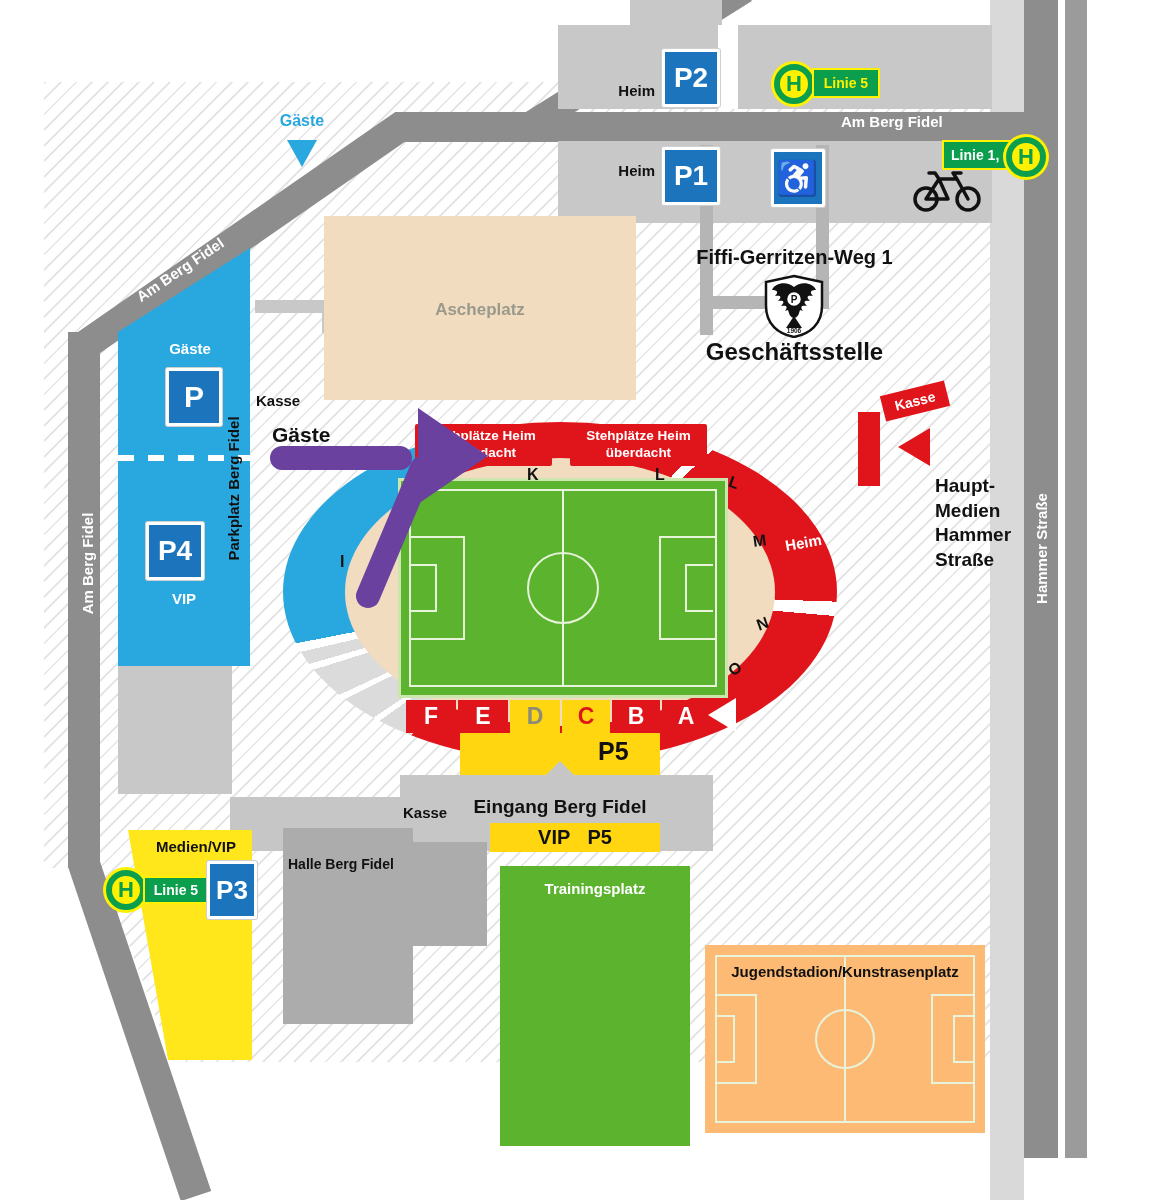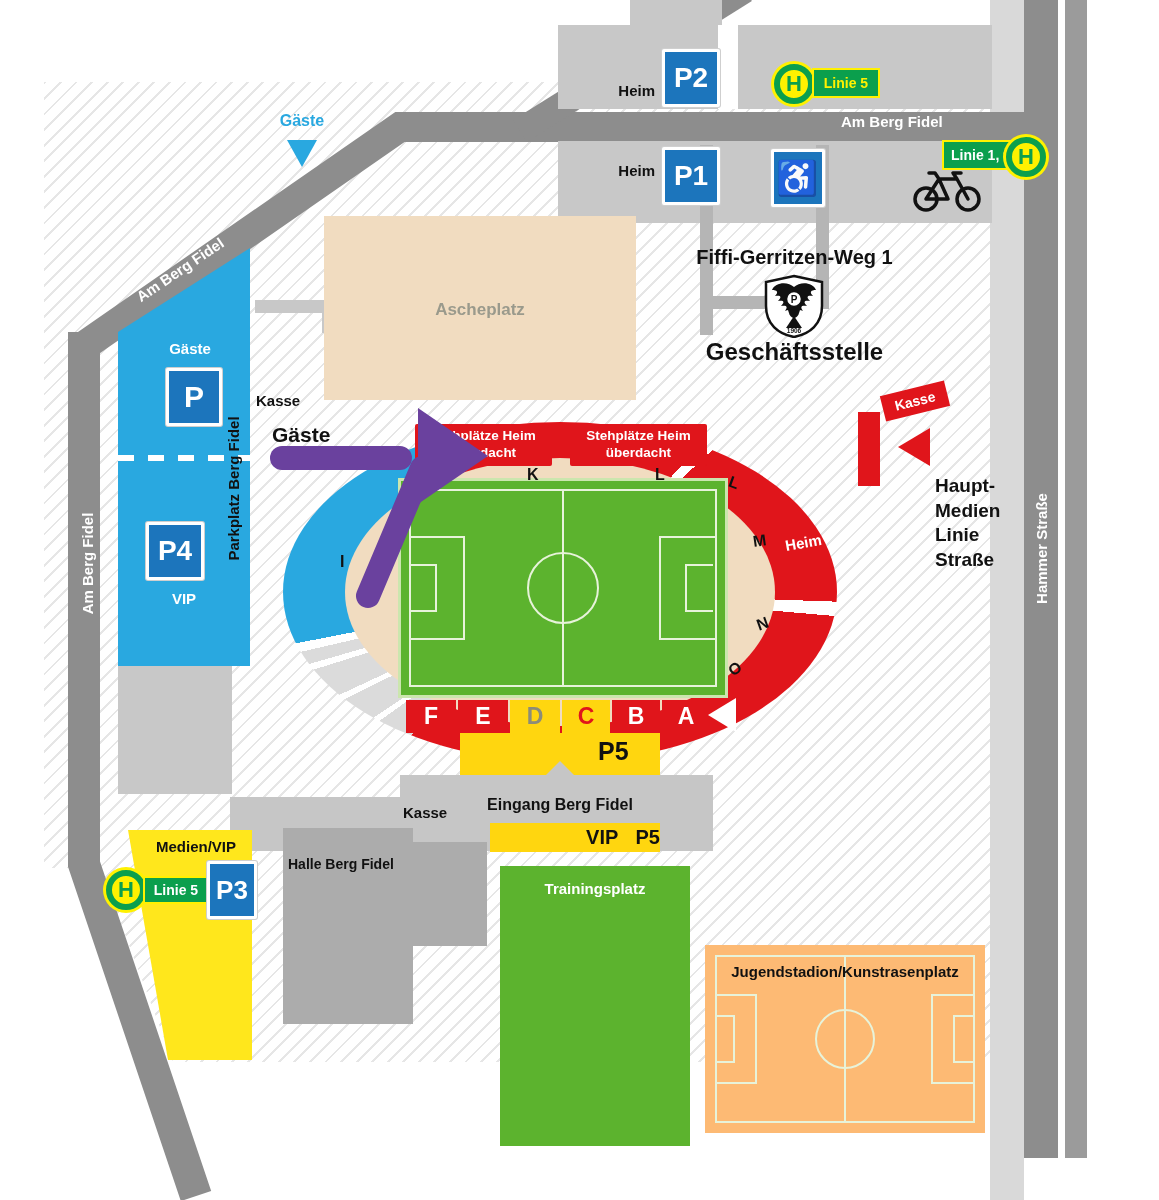--- a/index.html
+++ b/index.html
@@ -82,29 +82,29 @@
 </div>
 <div class="psign" style="left:146px;top:522px;width:52px;height:52px;font-size:28px;">
   <span>P4</span>
 </div>
 <div class="t c w" style="left:156px;top:590px;width:56px;font-size:15px;">VIP</div>
 <div class="t c vtxt" style="left:133px;top:480px;width:200px;font-size:15px;">Parkplatz Berg Fidel</div>
 <div class="abs" style="left:118px;top:666px;width:114px;height:128px;background:#C8C8C8;"></div>
 
 <div class="abs" style="left:400px;top:775px;width:313px;height:50px;background:#C6C6C6;"></div>
 <div class="abs" style="left:230px;top:797px;width:483px;height:54px;background:#C6C6C6;"></div>
-<div class="t c" style="left:460px;top:752px;width:200px;font-size:16px;margin-top:44px;">Eingang Berg Fidel</div>
+<div class="t c" style="left:460px;top:752px;width:200px;font-size:19px;margin-top:44px;">Eingang Berg Fidel</div>
 <div class="t" style="left:403px;top:804px;font-size:15px;">Kasse</div>
 
 <div class="abs" style="left:283px;top:828px;width:130px;height:196px;background:#ACACAC;"></div>
 <div class="abs" style="left:413px;top:842px;width:74px;height:104px;background:#ACACAC;"></div>
 <div class="t" style="left:288px;top:856px;font-size:14px;">Halle Berg Fidel</div>
 
 <div class="abs" style="left:490px;top:823px;width:170px;height:29px;background:#FFD60F;
-            display:flex;align-items:center;justify-content:flex-end;">
+            display:flex;align-items:center;justify-content:center;">
   <span class="t" style="position:static;font-size:20px;word-spacing:12px;">VIP P5</span>
 </div>
 
 <div class="abs" style="left:128px;top:830px;width:124px;height:230px;background:#FFE71C;
             clip-path:polygon(0 0,100% 0,100% 100%,40px 100%);"></div>
 <div class="t c" style="left:146px;top:838px;width:100px;font-size:15px;">Medien/VIP</div>
 <div class="hstop" style="left:106px;top:870px;">
   <span>H</span>
 </div>
 <div class="linie w" style="left:143px;top:876px;width:62px;height:24px;color:#fff;">
@@ -250,21 +250,21 @@
 <div class="abs" style="left:882px;top:388px;width:66px;height:26px;background:#E0151B;transform:rotate(-14deg);
             display:flex;align-items:center;justify-content:center;">
   <span class="w" style="font-size:14px;font-weight:bold;">Kasse</span>
 </div>
 <div class="abs" style="left:858px;top:412px;width:22px;height:74px;background:#E0151B;"></div>
 <div class="abs" style="left:898px;top:428px;width:0;height:0;border-top:19px solid rgba(0,0,0,0);
             border-bottom:19px solid rgba(0,0,0,0);border-right:32px solid #E0151B;"></div>
 <div class="abs" style="left:893px;top:474px;width:130px;font-size:19px;font-weight:bold;line-height:1.3;color:#111;margin-left:42px;">
   <div>Haupt-</div>
   <div>Medien</div>
-  <div>Linie</div>
+  <div>Hammer</div>
   <div>Straße</div>
 </div>
 
 <svg class="abs" style="left:250px;top:380px;" width="260" height="240" viewBox="0 0 260 240">
   <line x1="32" y1="78" x2="150" y2="78" stroke="#6A419E" stroke-width="24" stroke-linecap="round"></line>
   <line x1="118" y1="216" x2="172" y2="88" stroke="#6A419E" stroke-width="24" stroke-linecap="round"></line>
   <polygon points="168,28 168,124 238,76" fill="#6A419E"></polygon>
 </svg>
 
 </body></html>

